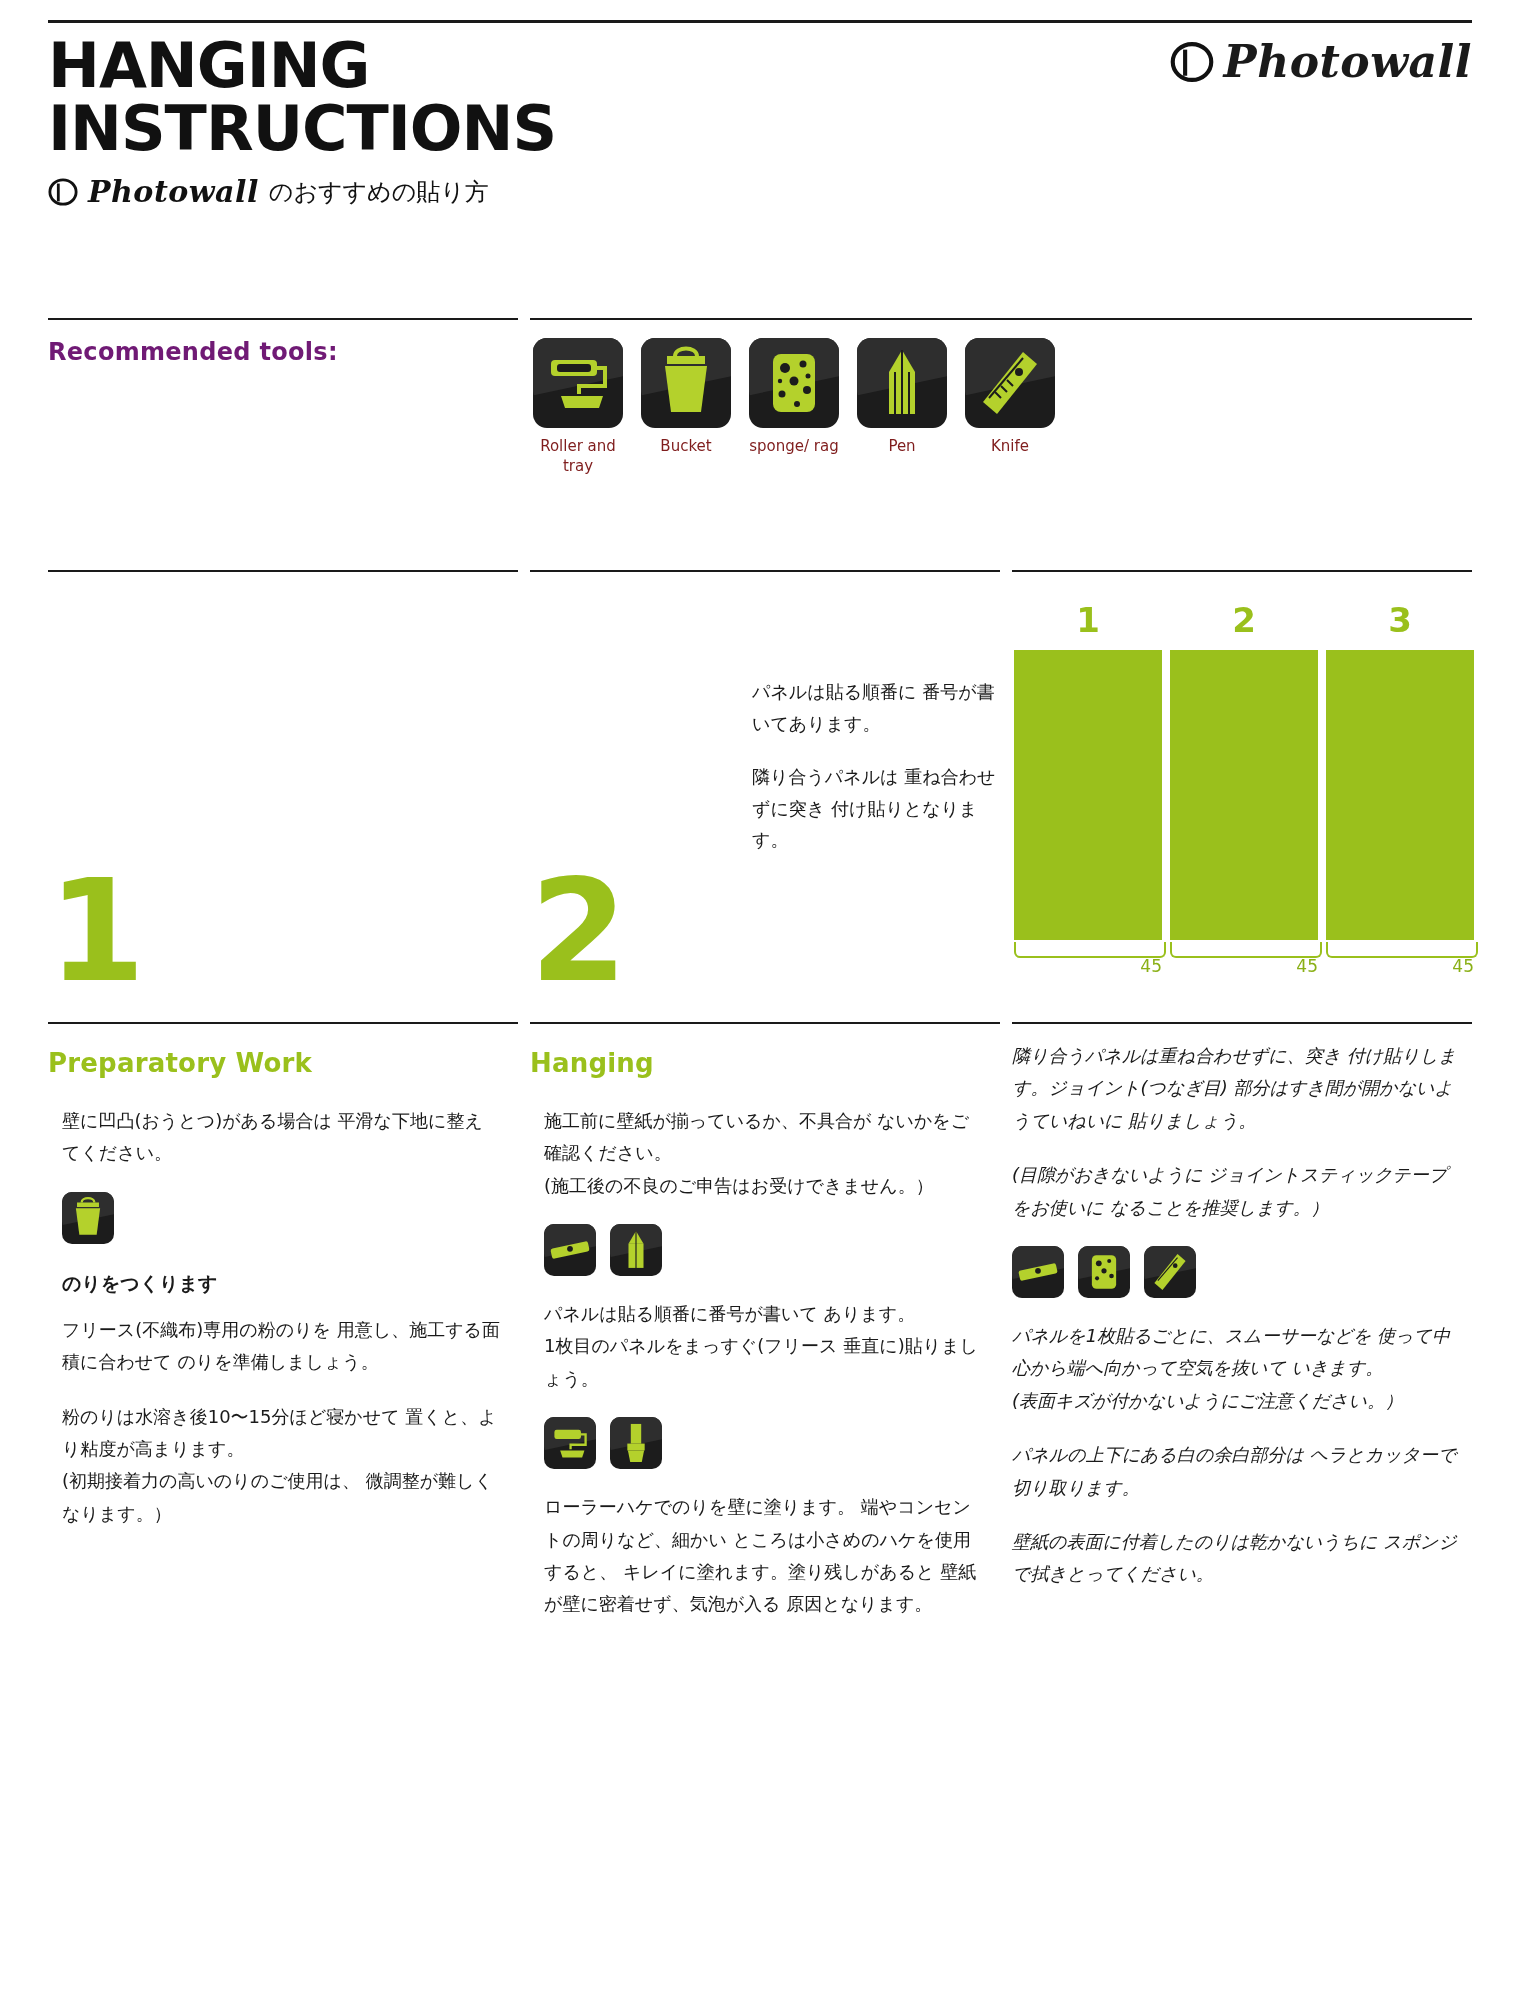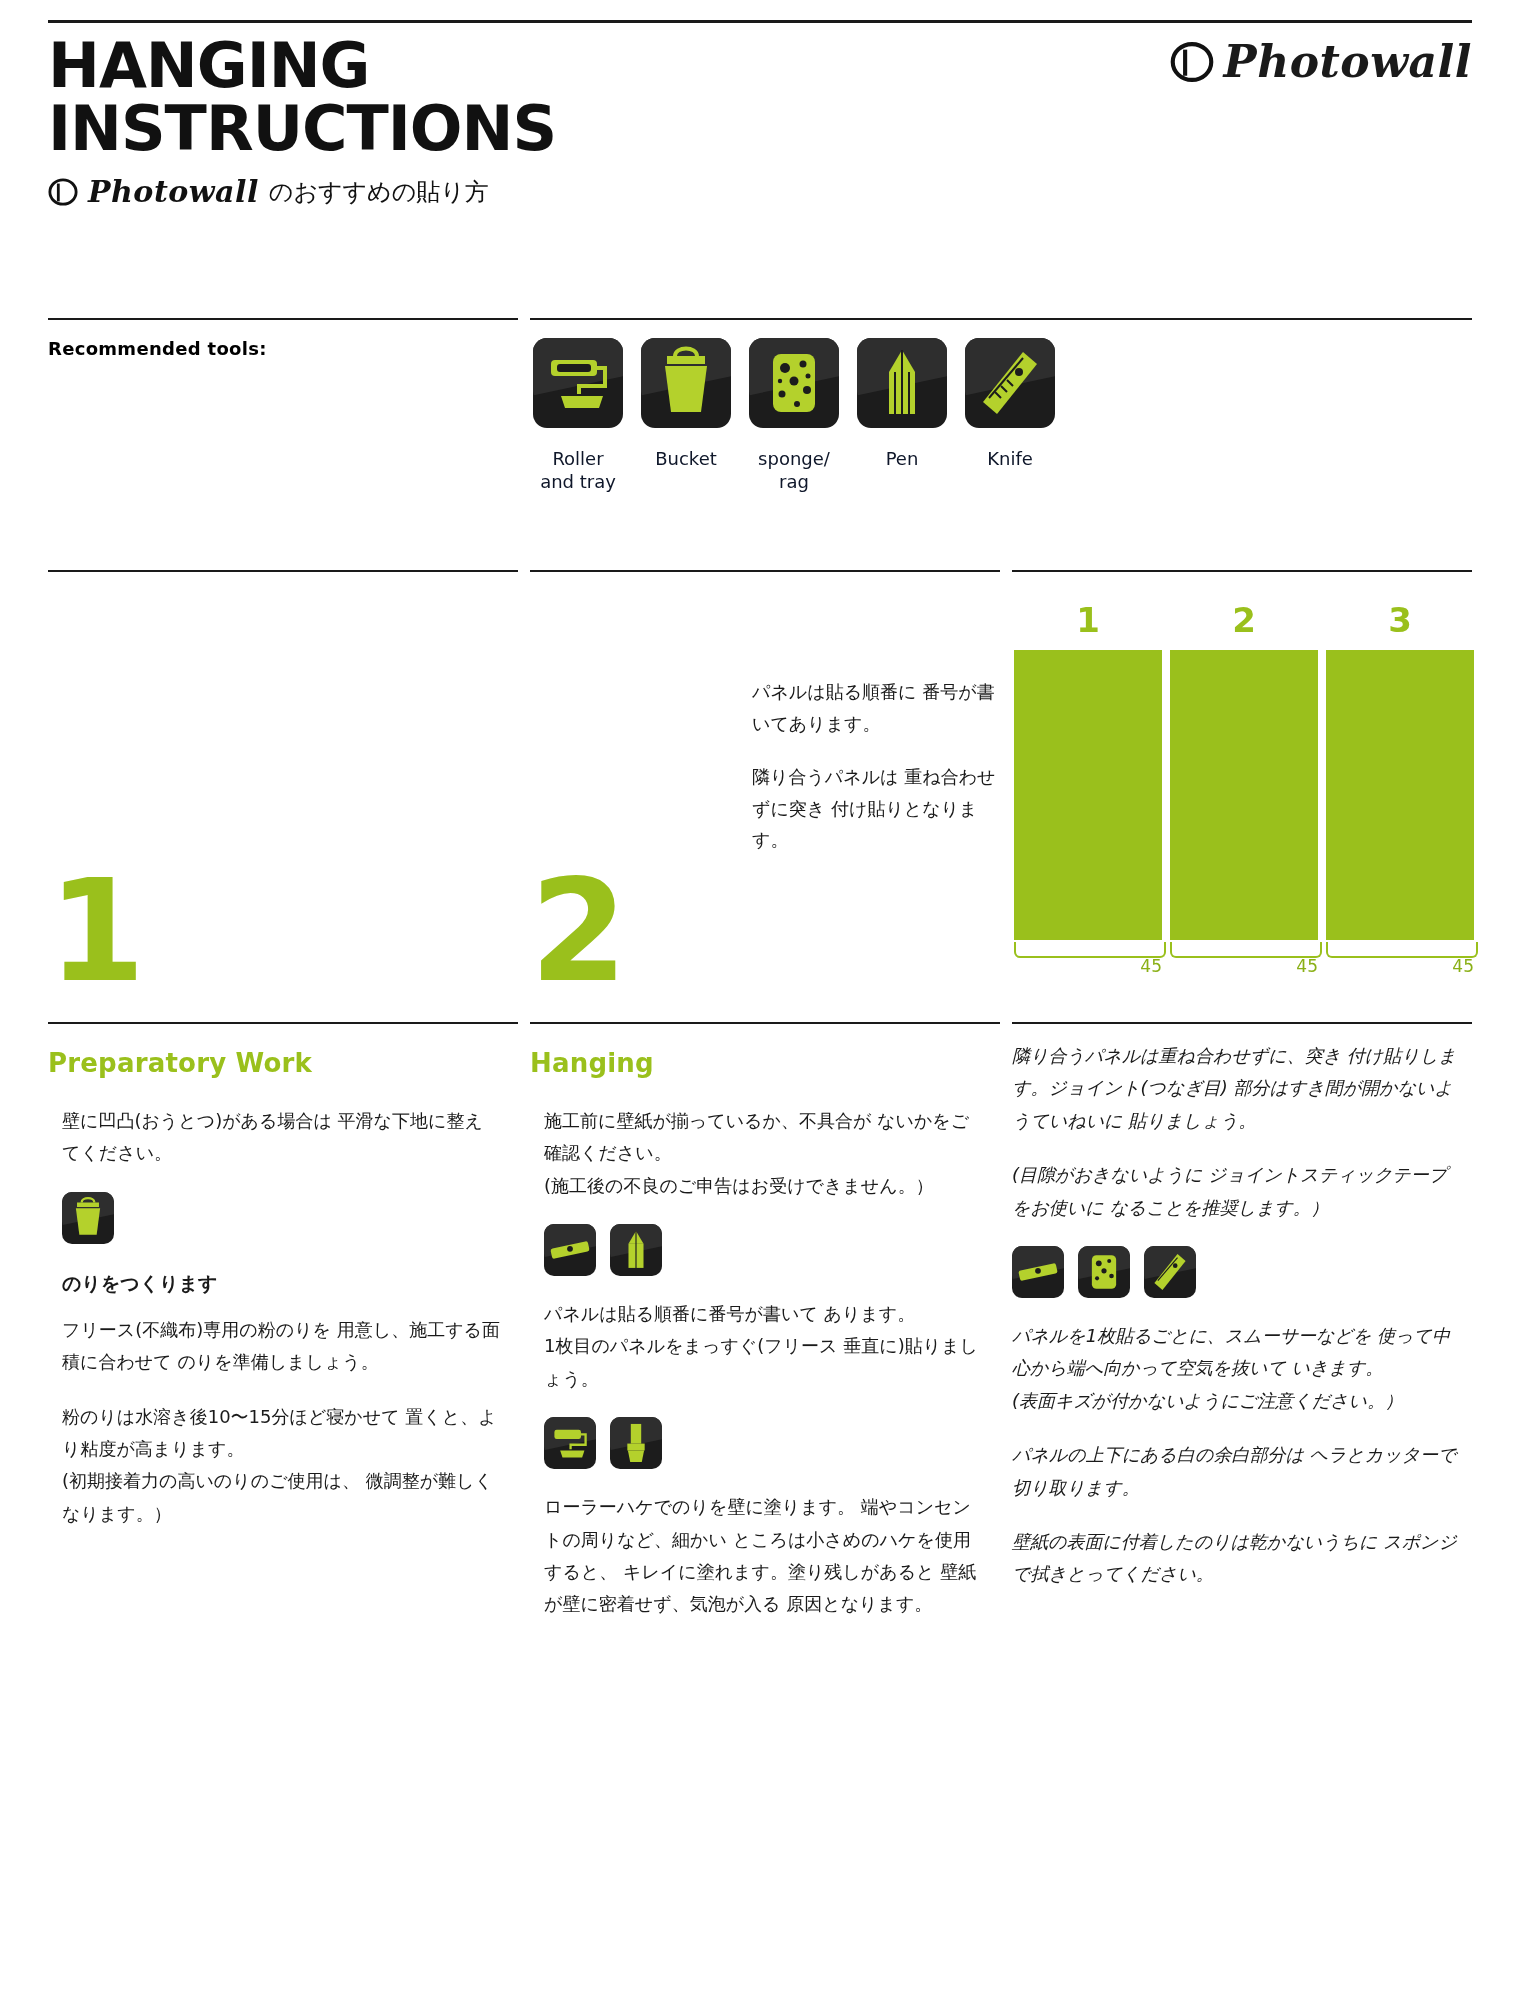--- a/index.html
+++ b/index.html
@@ -95,23 +95,23 @@
   }
   .rule-tools-right {
     left: 530px;
     top: 318px;
     width: 942px;
   }
   .tools-label {
     position: absolute;
     left: 48px;
     top: 338px;
-    font-size: 18px;
-    font-weight: bold;
-    color: #000000;
+    font-size: 24px;
+    font-weight: bold;
+    color: #701a75;
     letter-spacing: 0.3px;
   }
   .tools-row {
     position: absolute;
     left: 533px;
     top: 338px;
     display: flex;
     gap: 18px;
   }
   .tool {
@@ -134,24 +134,24 @@
     height: 90%;
     background: #2e2e2e;
     transform: rotate(-12deg);
   }
   .tool-icon svg {
     position: absolute;
     left: 0; top: 0;
     width: 90px; height: 90px;
   }
   .tool-caption {
-    margin-top: 19px;
-    font-size: 18px;
+    margin-top: 9px;
+    font-size: 15px;
     line-height: 1.3;
-    color: #0f172a;
+    color: #7f1d1d;
   }
 
   
   .rule-mid-left {
     left: 48px;
     top: 570px;
     width: 470px;
   }
   .rule-mid-mid {
     left: 530px;

